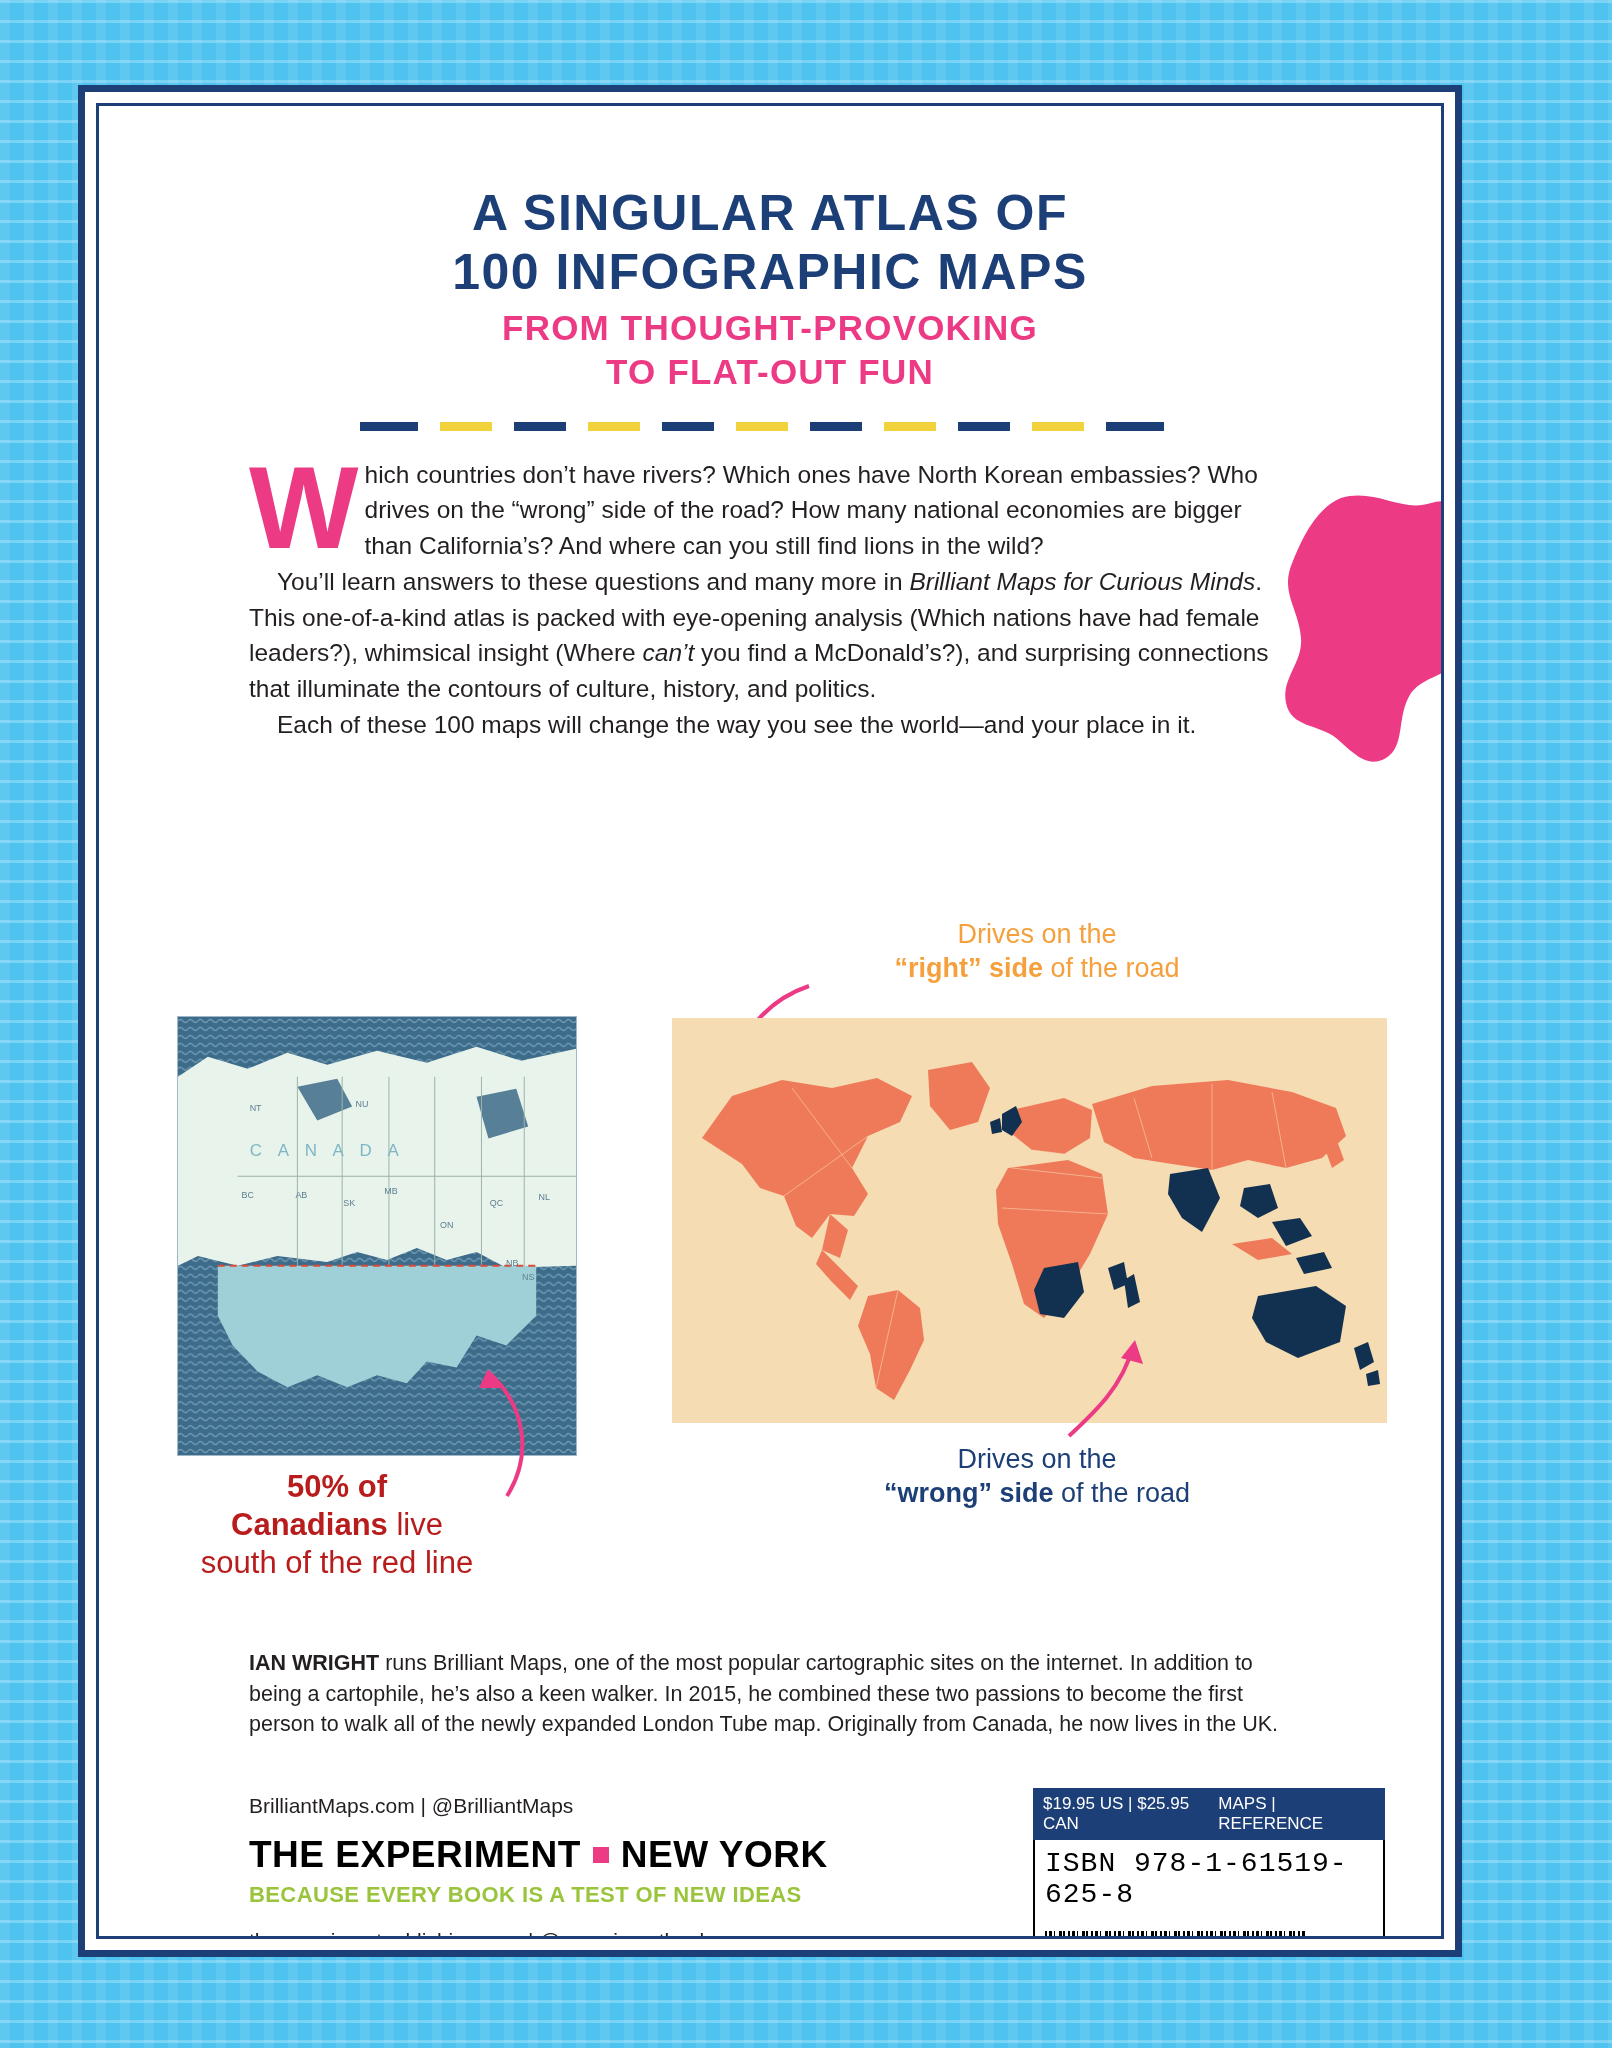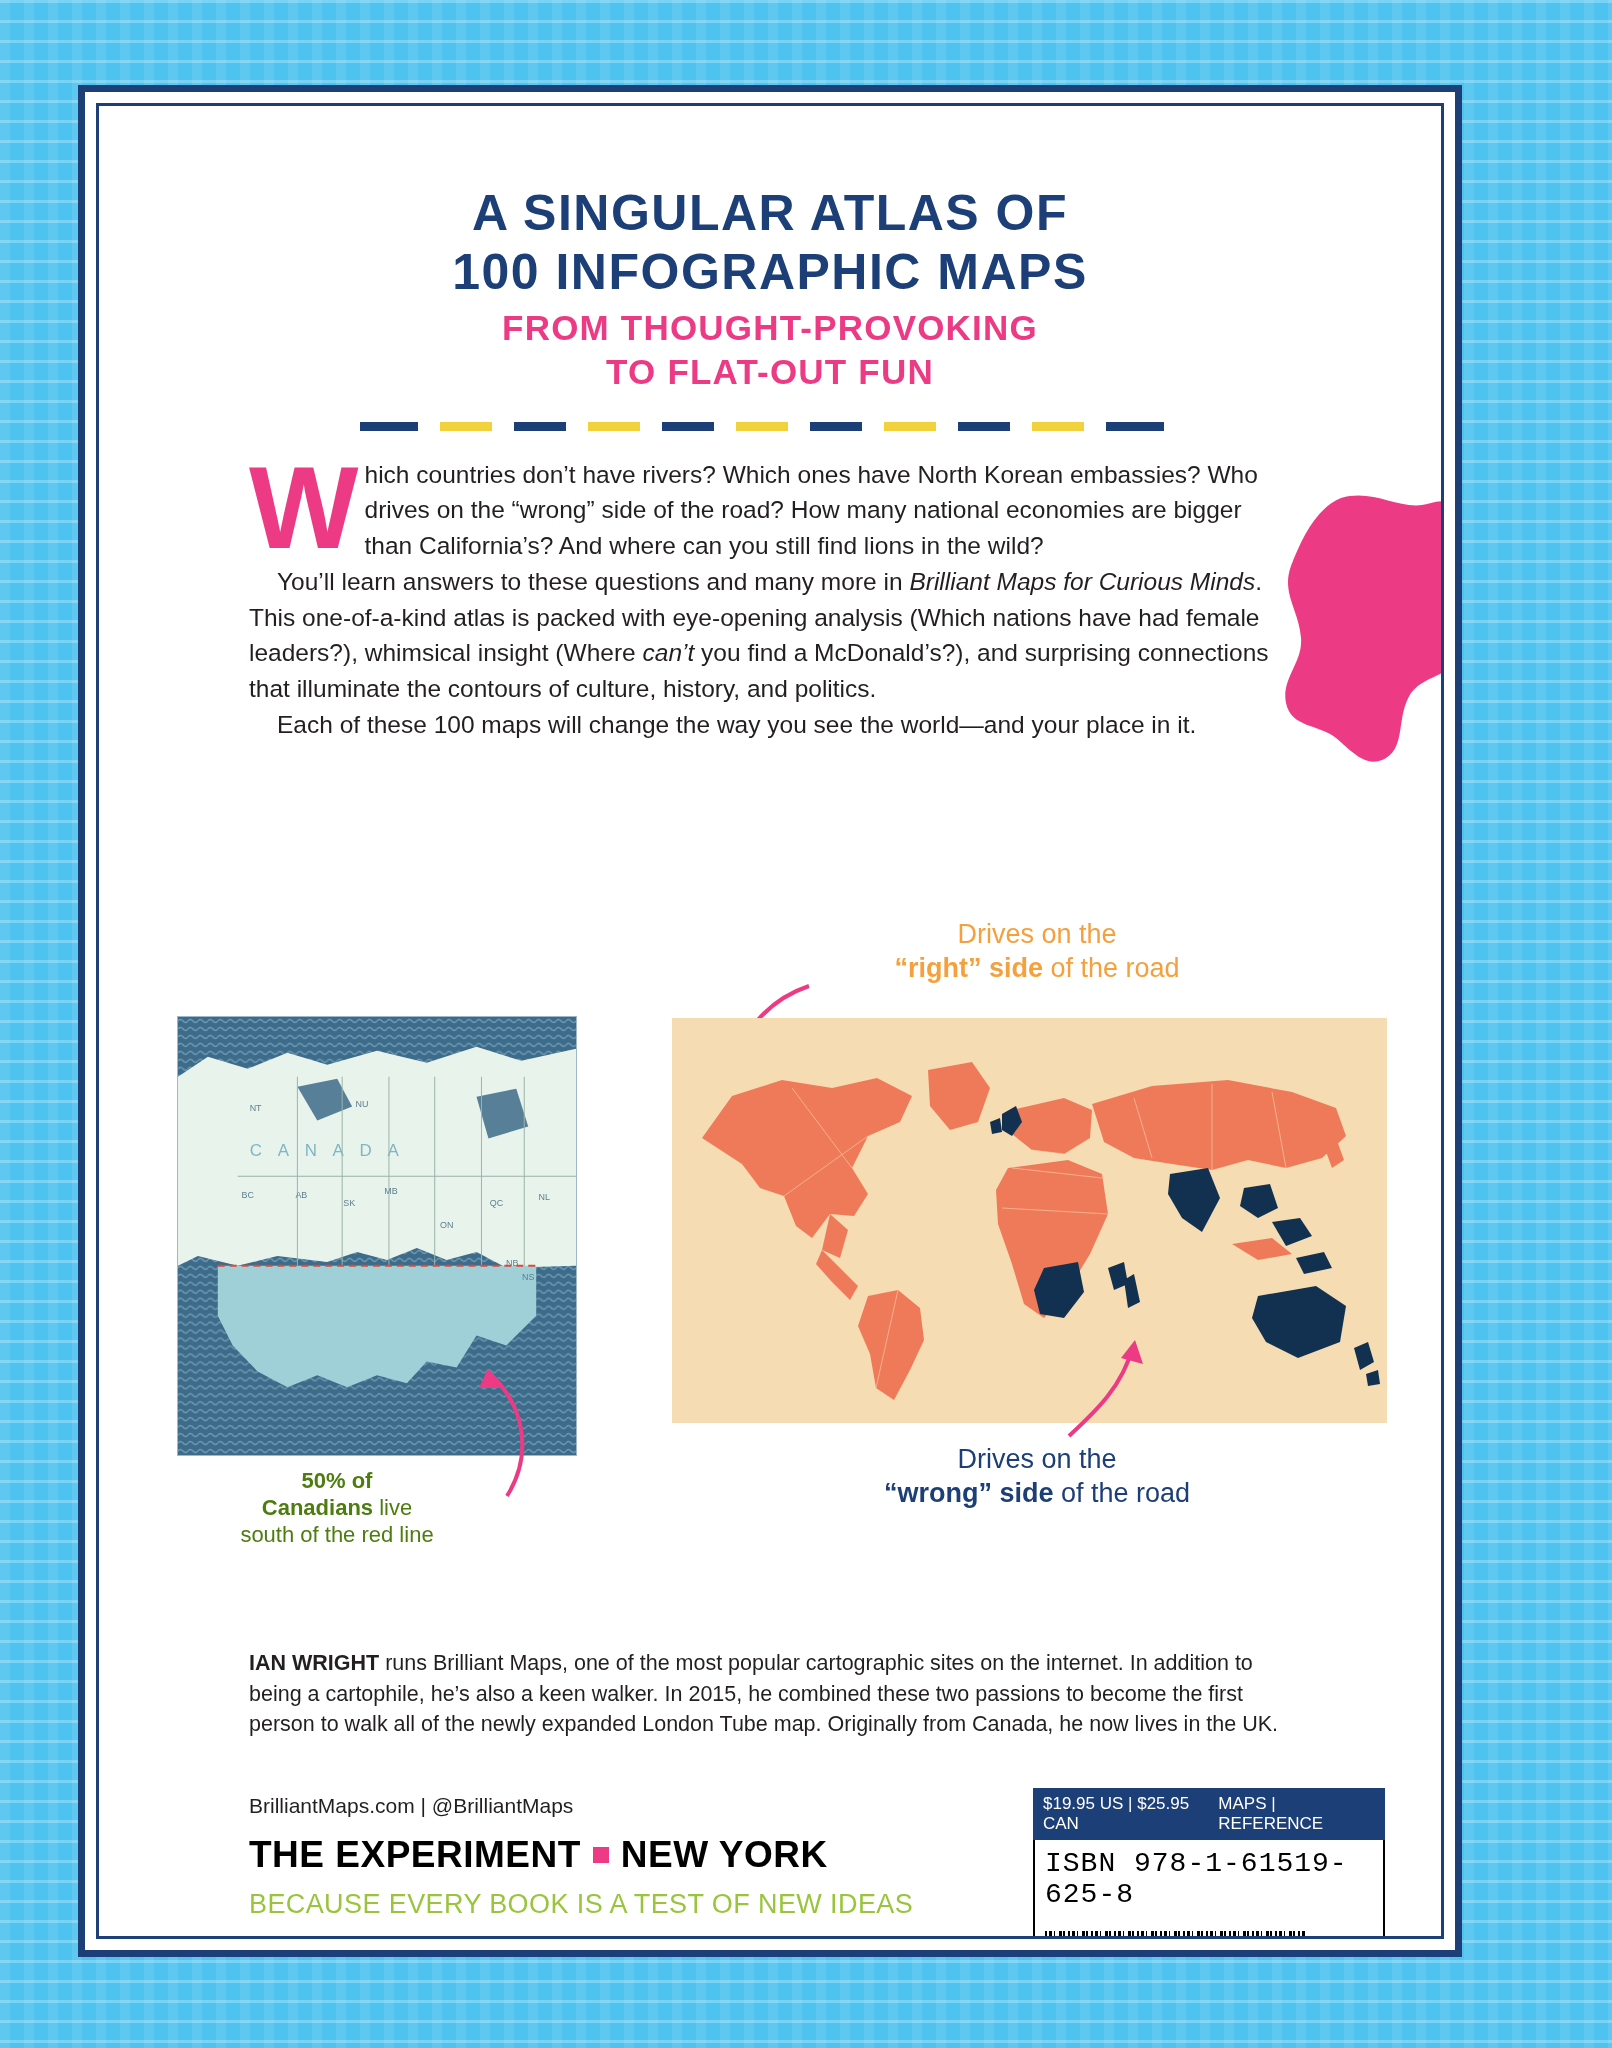--- a/index.html
+++ b/index.html
@@ -158,22 +158,22 @@
     border: 1px solid #9fb8c9;
     box-sizing: border-box;
     background: #3d6b8a;
   }
   .canada-caption {
     position: absolute;
     left: -20px;
     top: 452px;
     width: 360px;
     text-align: center;
-    color: #4d7c0f;
-    font-size: 22px;
+    color: #b91c1c;
+    font-size: 31px;
     line-height: 1.22;
     font-weight: normal;
   }
   .canada-caption b { font-weight: bold; }
 
   .fig-world {
     position: absolute;
     left: 558px;
     top: 0;
     width: 760px;
@@ -241,24 +241,24 @@
     align-items: center;
     gap: 12px;
   }
   .publisher .sq {
     display: inline-block;
     width: 16px; height: 16px;
     background: #ec3b84;
   }
   .tagline {
     color: #9ac43c;
-    font-weight: normal;
-    font-size: 27px;
+    font-weight: bold;
+    font-size: 22px;
     letter-spacing: 0.4px;
-    margin-top: 13px;
+    margin-top: 6px;
   }
   .footer-links {
     margin-top: 18px;
     color: #231f20;
     font-size: 21px;
     line-height: 1.4;
   }
 
   
   .barcode-block {

